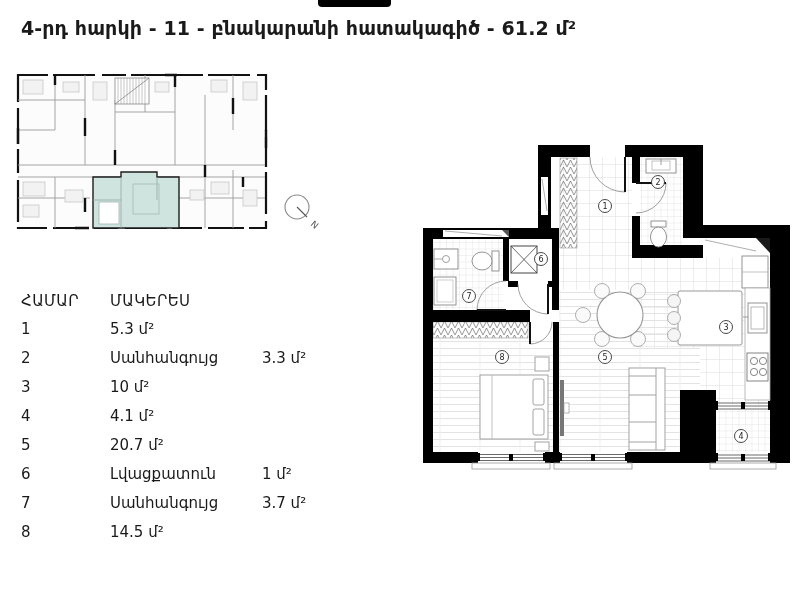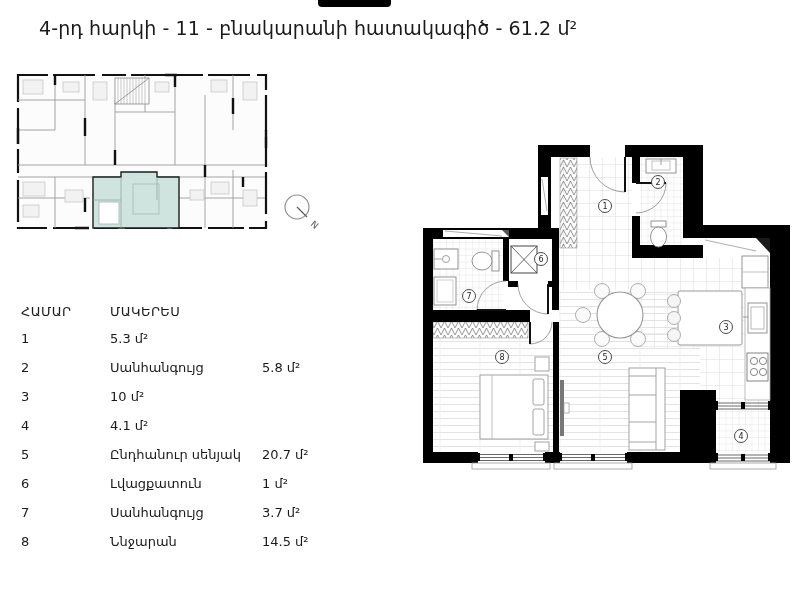--- a/index.html
+++ b/index.html
@@ -6,25 +6,25 @@
   body{
     width:800px;height:600px;position:relative;overflow:hidden;
     background:#ffffff;
     font-family:"DejaVu Sans","Liberation Sans",sans-serif;
     color:#1a1a1a;
   }
   .abs{position:absolute;}
   
   #top-notch{left:318px;top:0;width:73px;height:7px;background:#000;border-radius:0 0 4px 4px;}
   
-  #title{left:39px;top:17px;font-size:19px;font-weight:400;letter-spacing:.1px;white-space:nowrap;}
+  #title{left:21px;top:17px;font-size:19px;font-weight:700;letter-spacing:.1px;white-space:nowrap;}
   
   #overview{left:15px;top:70px;width:310px;height:165px;}
   
-  #rooms-table{left:21px;top:298px;width:340px;font-size:13px;}
+  #rooms-table{left:21px;top:288px;width:340px;font-size:15px;}
   .t-head{display:flex;height:26px;align-items:center;}
   .t-row{display:flex;height:29px;align-items:center;}
   .c-num{width:89px;flex:0 0 89px;}
   .c-name{width:152px;flex:0 0 152px;}
   .c-area{flex:1;}
   .t-head .cell{letter-spacing:.4px;}
   
   #bigplan{left:420px;top:125px;width:375px;height:380px;}
   svg text{font-family:"DejaVu Sans","Liberation Sans",sans-serif;}
 </style>
@@ -92,48 +92,46 @@
     <div class="cell c-num">ՀԱՄԱՐ</div>
     <div class="cell c-area">ՄԱԿԵՐԵՍ</div>
   </div>
   <div class="t-row">
     <div class="cell c-num">1</div>
     <div class="cell c-area">5.3 մ²</div>
   </div>
   <div class="t-row">
     <div class="cell c-num">2</div>
     <div class="cell c-name">Սանհանգույց</div>
-    <div class="cell c-area">5.8 մ²</div>
+    <div class="cell c-area">3.3 մ²</div>
   </div>
   <div class="t-row">
     <div class="cell c-num">3</div>
     <div class="cell c-area">10 մ²</div>
   </div>
   <div class="t-row">
     <div class="cell c-num">4</div>
     <div class="cell c-area">4.1 մ²</div>
   </div>
   <div class="t-row">
     <div class="cell c-num">5</div>
-    <div class="cell c-name">Ընդհանուր սենյակ</div>
     <div class="cell c-area">20.7 մ²</div>
   </div>
   <div class="t-row">
     <div class="cell c-num">6</div>
     <div class="cell c-name">Լվացքատուն</div>
     <div class="cell c-area">1 մ²</div>
   </div>
   <div class="t-row">
     <div class="cell c-num">7</div>
     <div class="cell c-name">Սանհանգույց</div>
     <div class="cell c-area">3.7 մ²</div>
   </div>
   <div class="t-row">
     <div class="cell c-num">8</div>
-    <div class="cell c-name">Ննջարան</div>
     <div class="cell c-area">14.5 մ²</div>
   </div>
 </div>
 
 <svg class="abs" id="bigplan" viewBox="0 0 375 380">
   <defs>
     <pattern id="tile" width="13" height="13" patternUnits="userSpaceOnUse">
       <path d="M13 0H0V13" fill="none" stroke="#dcdcdc" stroke-width="1"></path>
     </pattern>
     <pattern id="tileS" width="6.5" height="6.5" patternUnits="userSpaceOnUse">

